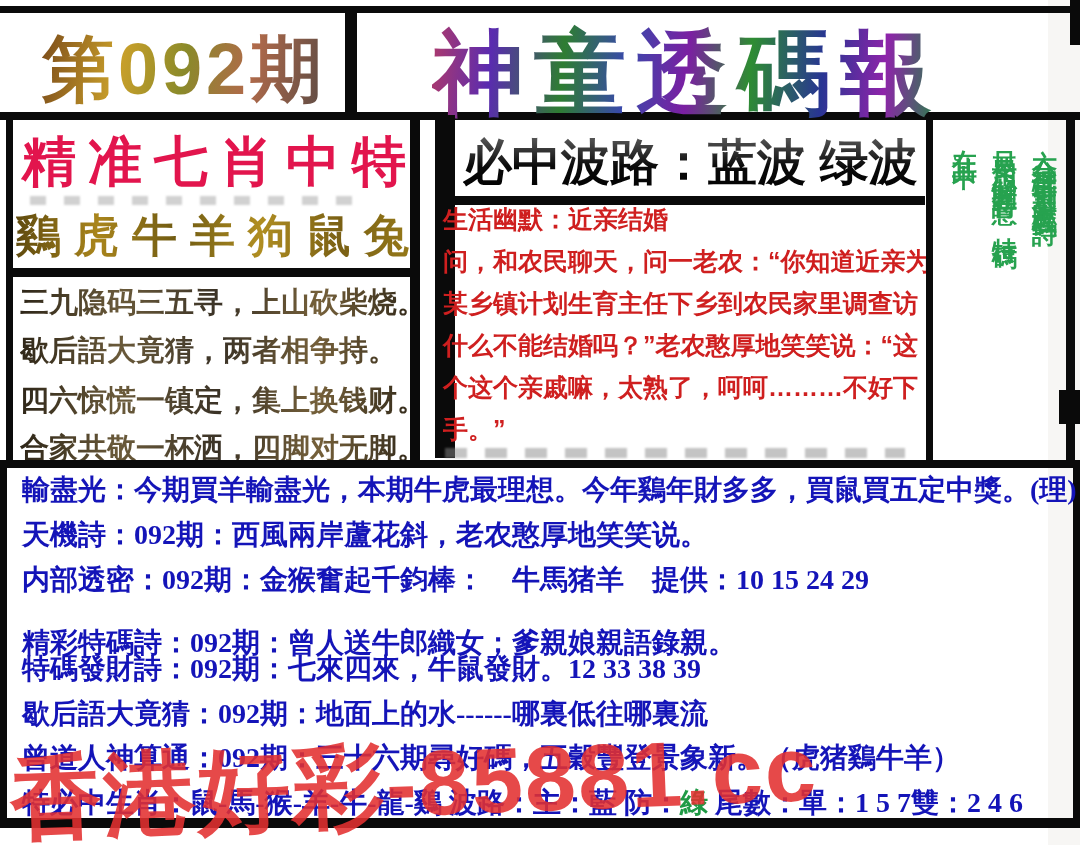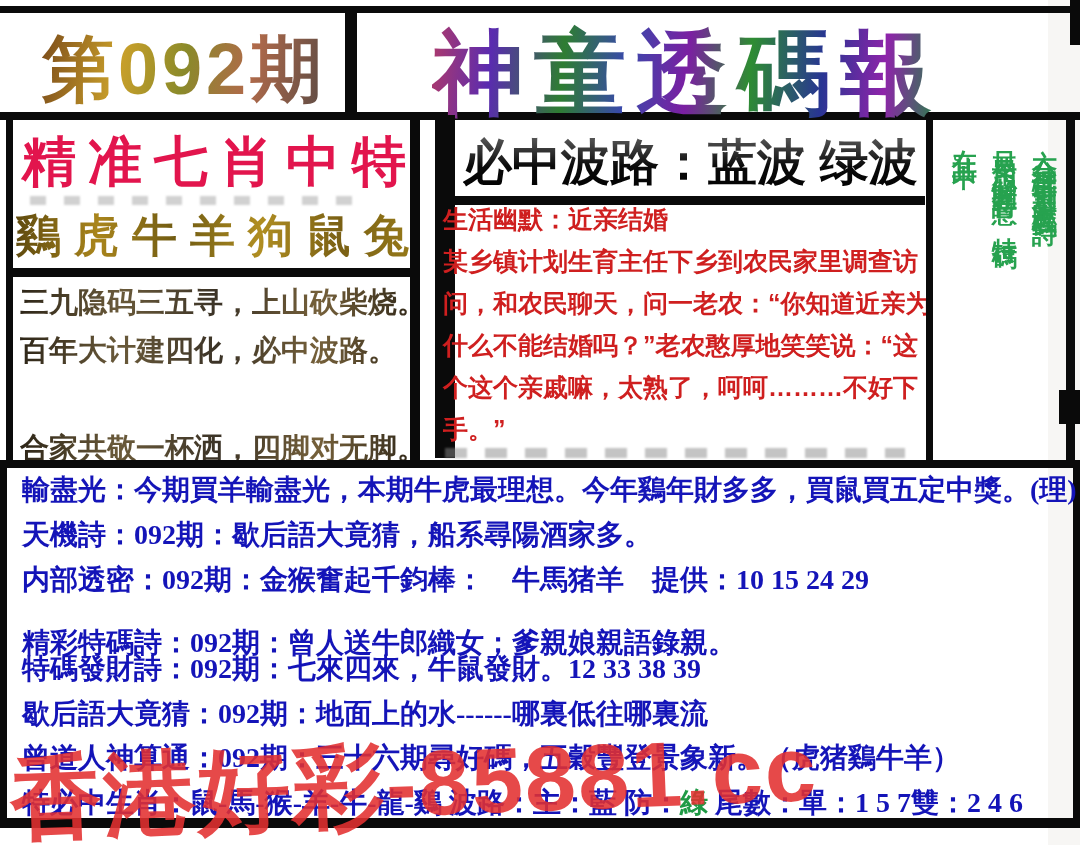--- a/index.html
+++ b/index.html
@@ -89,30 +89,31 @@
   <div class="abs issue-text" style="left:42px;top:22px;">第092期</div>
   <div class="abs masthead-text" style="left:432px;top:12px;">神童透碼報</div>
 
   <div class="bar" style="left:6px;top:118px;width:7px;height:344px;"></div>
   <div class="bar" style="left:410px;top:118px;width:10px;height:344px;"></div>
   <div class="abs headline-red" style="left:22px;top:126px;">精准七肖中特</div>
   <div class="smudge" style="left:30px;top:196px;width:340px;"></div>
   <div class="abs zodiac-text" style="left:16px;top:206px;text-align:center;">鷄虎牛羊狗鼠兔</div>
   <div class="bar" style="left:6px;top:268px;width:411px;height:9px;"></div>
   <div class="poem-line" style="top:283px;">三九隐码三五寻，上山砍柴烧。</div>
-  <div class="poem-line" style="top:331px;">百年大计建四化，必中波路。</div>
+  <div class="poem-line" style="top:331px;">歇后語大竟猜，两者相争持。</div>
+  <div class="poem-line" style="top:381px;">四六惊慌一镇定，集上换钱财。</div>
   <div class="poem-line" style="top:429px;">合家共敬一杯洒，四脚对无脚。</div>
 
   <div class="bar" style="left:435px;top:115px;width:20px;height:343px;"></div>
   <div class="abs wave-header" style="left:463px;top:130px;">必中波路：蓝波 绿波</div>
   <div class="bar" style="left:435px;top:196px;width:490px;height:9px;"></div>
   <div class="joke">
     <div>生活幽默：近亲结婚</div>
+    <div>问，和农民聊天，问一老农：“你知道近亲为</div>
     <div>某乡镇计划生育主任下乡到农民家里调查访</div>
-    <div>问，和农民聊天，问一老农：“你知道近亲为</div>
     <div>什么不能结婚吗？”老农憨厚地笑笑说：“这</div>
     <div>个这个亲戚嘛，太熟了，呵呵………不好下</div>
     <div>手。”</div>
   </div>
   <div class="smudge2" style="left:445px;top:448px;width:460px;"></div>
 
   <div class="bar" style="left:926px;top:115px;width:7px;height:345px;"></div>
   <div class="bar" style="left:1066px;top:115px;width:9px;height:345px;"></div>
   <div class="bar" style="left:1059px;top:390px;width:21px;height:34px;"></div>
   <div class="vpoem">
@@ -120,21 +121,21 @@
     <div>只要用心解開詩意，特碼</div>
     <div>在其中。</div>
   </div>
 
   <div class="bar" style="left:0;top:460px;width:1080px;height:8px;"></div>
   <div class="bar" style="left:0;top:818px;width:1080px;height:10px;"></div>
   <div class="bar" style="left:0;top:460px;width:7px;height:368px;"></div>
   <div class="bar" style="left:1073px;top:460px;width:7px;height:368px;"></div>
 
   <div class="blue-line" style="top:471px;">輸盡光：今期買羊輸盡光，本期牛虎最理想。今年鷄年財多多，買鼠買五定中獎。(理)</div>
-  <div class="blue-line" style="top:516px;">天機詩：092期：歇后語大竟猜，船系尋陽酒家多。</div>
+  <div class="blue-line" style="top:516px;">天機詩：092期：西風兩岸蘆花斜，老农憨厚地笑笑说。</div>
   <div class="blue-line" style="top:561px;">内部透密：092期：金猴奮起千鈞棒：　牛馬猪羊　提供：10 15 24 29</div>
   <div class="blue-line" style="top:624px;">精彩特碼詩：092期：曾人送牛郎織女；爹親娘親語錄親。</div>
   <div class="blue-line" style="top:650px;">特碼發財詩：092期：七來四來，牛鼠發財。12 33 38 39</div>
   <div class="blue-line" style="top:695px;">歇后語大竟猜：092期：地面上的水------哪裏低往哪裏流</div>
   <div class="blue-line" style="top:739px;">曾道人神算通：092期：三十六期尋好碼，五穀豐登景象新。（虎猪鷄牛羊）</div>
   <div class="blue-line" style="top:784px;"><span>特必中生肖：鼠-馬-猴-羊-牛-龍-鷄 波路：主：藍 防：</span><span class="green-word">綠</span><span> 尾數：單：1 5 7雙：2 4 6</span></div>
 
   <div class="watermark">香港好彩-85881.cc</div>
 
 </div>

